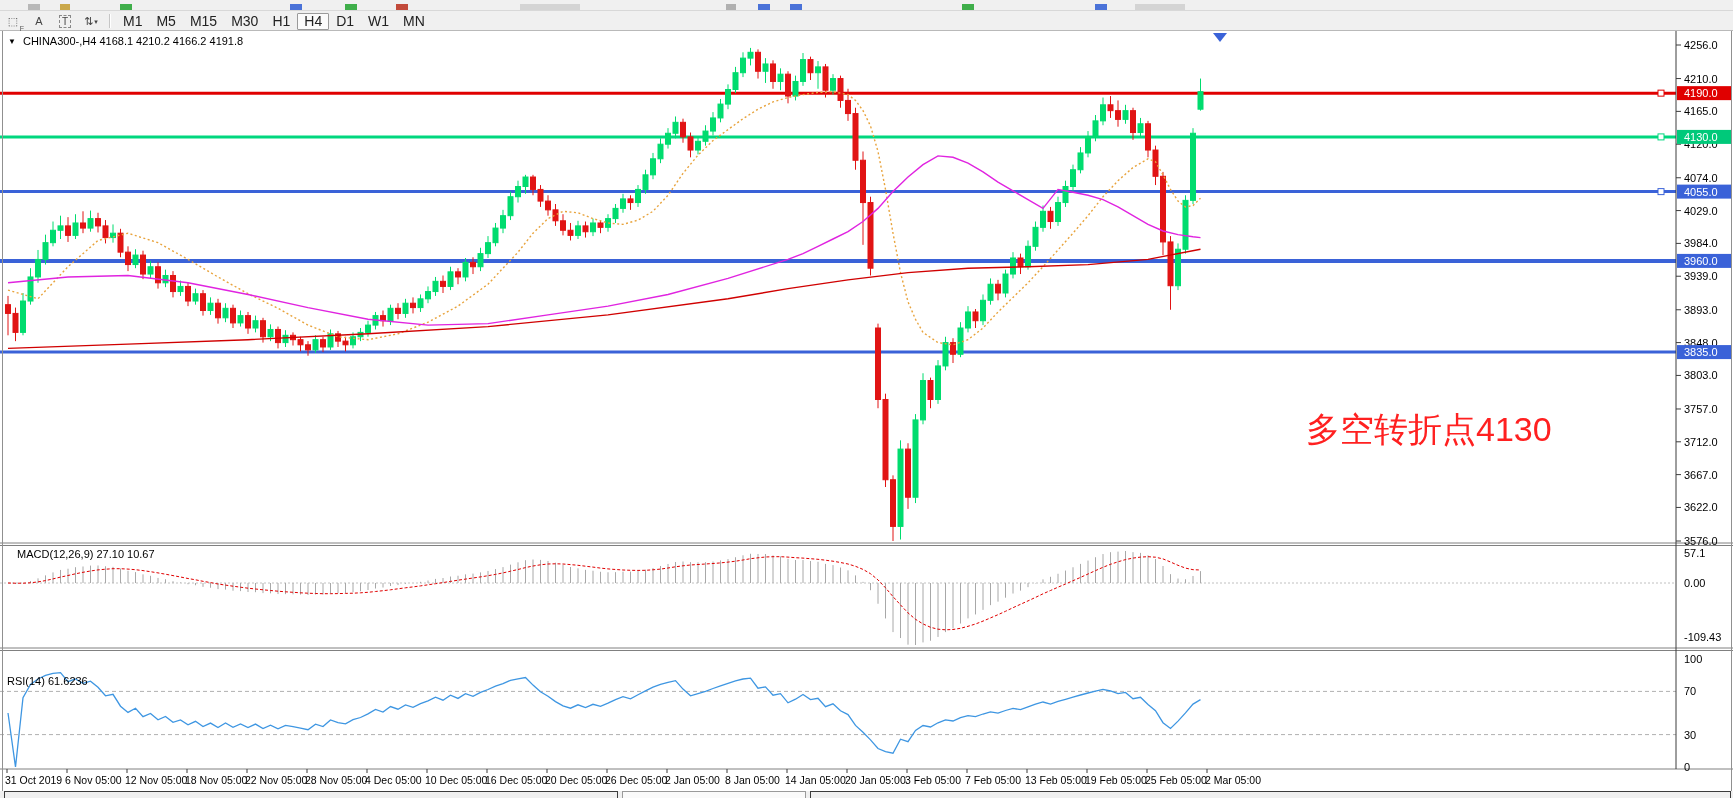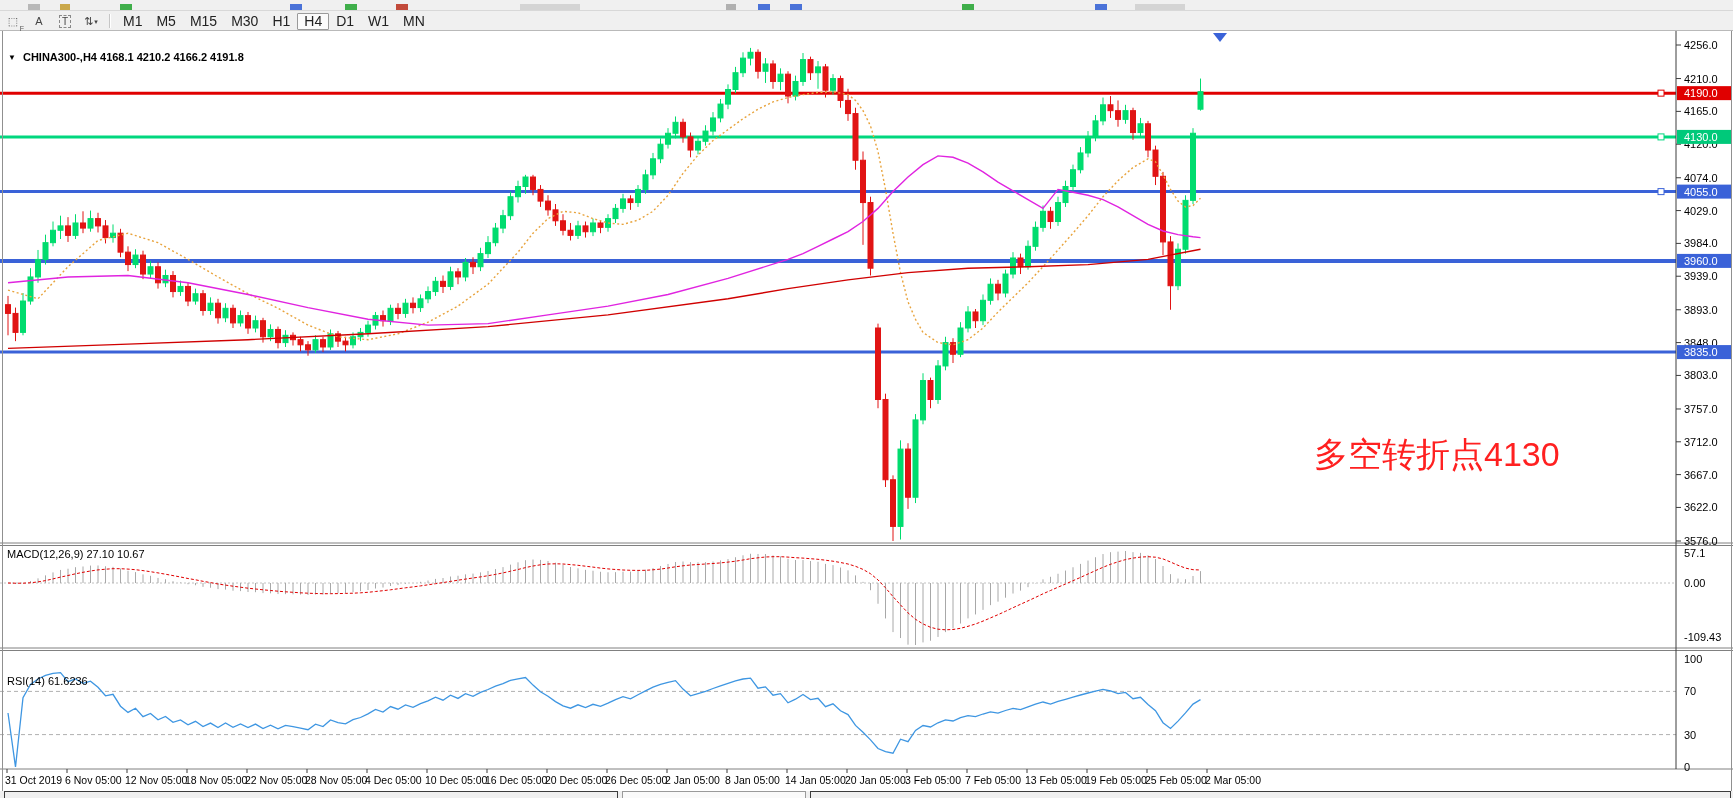--- a/index.html
+++ b/index.html
@@ -17,25 +17,25 @@
   .tool-icon .sub{position:absolute;right:0;bottom:-2px;font-size:7px;color:#555;}
   .tool-icon.boxed span.g{border:1px dashed #888;padding:0 2px;font-size:10px;}
   .caret{font-size:7px;color:#444;margin-left:1px;}
   .vsep{width:1px;height:14px;background:#c6c6c6;margin:0 5px;border-right:1px solid #fff;}
   .tfbtn{display:inline-block;padding:1px 6px;font-size:14px;color:#222;border:1px solid transparent;
     border-radius:1px;line-height:13px;cursor:default;}
   .tfbtn.active{border:1px solid #9a9a9a;background:#fbfbfb;text-align:center;}
   
   #chartwin{position:absolute;left:0;top:31px;width:1733px;height:760px;background:#fff;}
   #chart-svg{position:absolute;left:0;top:0;}
-  #title{position:absolute;left:8px;top:20px;font-size: 11px;font-weight:bold;color:#000;white-space:nowrap;}
+  #title{position:absolute;left:8px;top:4px;font-size: 11px;font-weight:normal;color:#000;white-space:nowrap;}
   #title .dd{font-size:8px;vertical-align:1px;margin-right:4px;}
-  #macd-label{position:absolute;left:7px;top:517px;font-size:11px;color:#000;white-space:nowrap;}
+  #macd-label{position:absolute;left:17px;top:517px;font-size:11px;color:#000;white-space:nowrap;}
   #rsi-label{position:absolute;left:7px;top:644px;font-size:11px;color:#000;white-space:nowrap;}
-  #annotation{position:absolute;left:1306px;top:401px;font-size:34px;color:#ff2020;white-space:nowrap;margin-left:8px;}
+  #annotation{position:absolute;left:1306px;top:376px;font-size:34px;color:#ff2020;white-space:nowrap;}
   
   #bottomstrip{position:absolute;left:0;top:791px;width:1733px;height:7px;background:#f0f0f0;overflow:hidden;}
   .dockbox{position:absolute;top:0;height:7px;background:#f0f0f0;box-sizing:border-box;}
   .dockbox.dark{border:1px solid #3c3c3c;border-bottom:none;}
   .dockbox.light{border:1px solid #9a9a9a;border-bottom:none;background:#fafafa;}
   text{font-family:"Liberation Sans",sans-serif;}
 </style>
 </head>
 <body>
 

